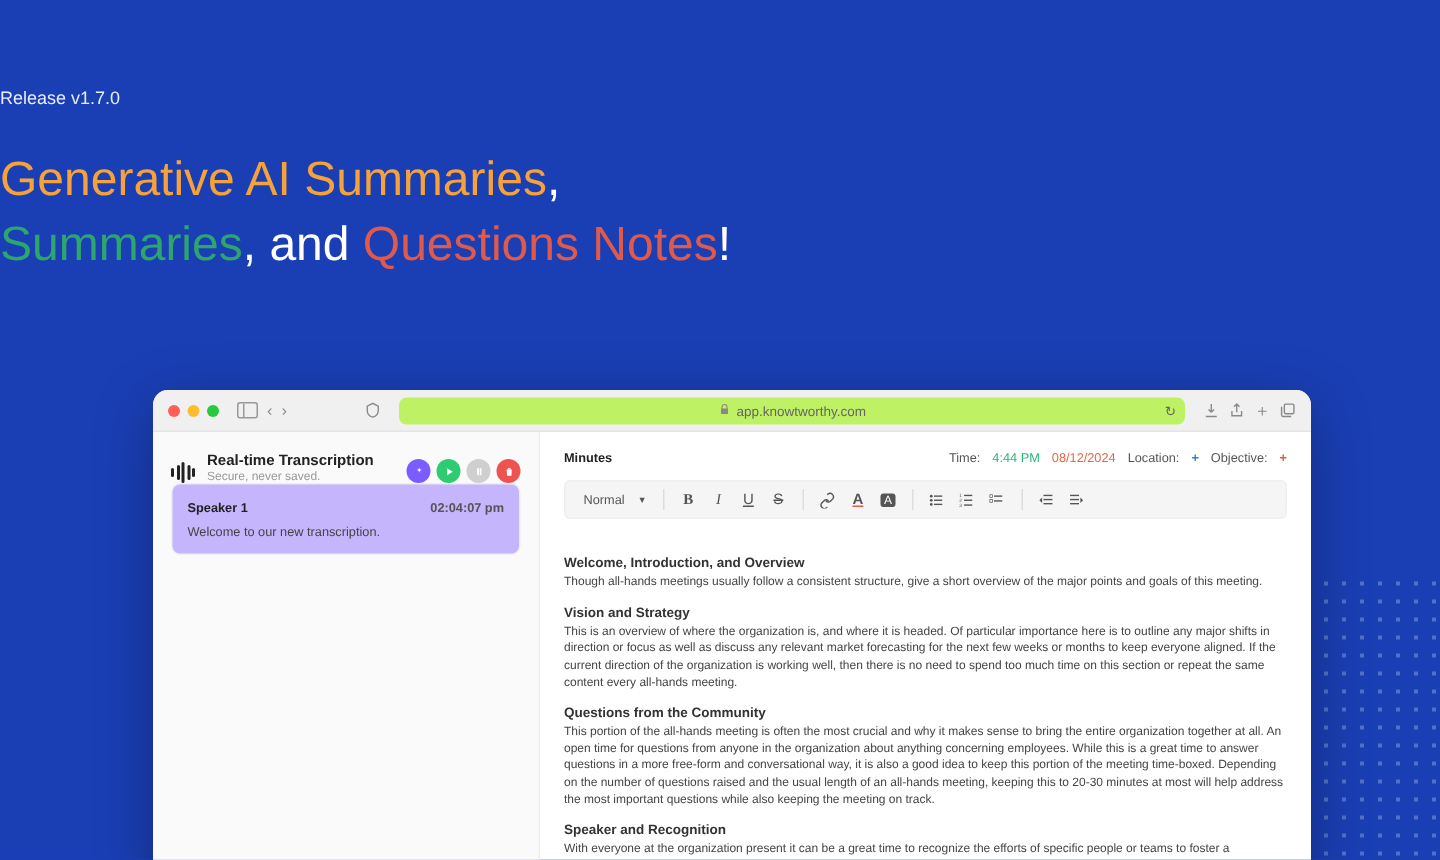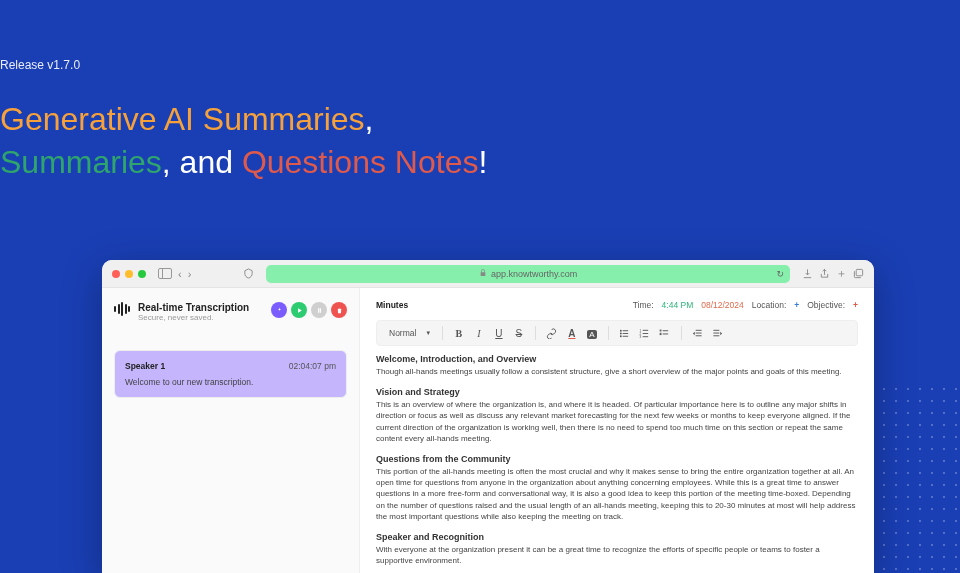--- a/index.html
+++ b/index.html
@@ -64,21 +64,21 @@
     color: #888;
   }
   .traffic { display: flex; gap: 5px; margin-right: 6px; }
   .tdot { width: 8px; height: 8px; border-radius: 50%; }
   .tred { background: #ff5f56; }
   .tyellow { background: #ffbd2e; }
   .tgreen { background: #27c93f; }
   .chrome-icon { color: #888; font-size: 11px; display:flex; align-items:center; }
   .urlbar {
     flex: 1;
-    background: #86efac;
+    background: #bef264;
     border-radius: 5px;
     height: 18px;
     display: flex;
     align-items: center;
     justify-content: center;
     gap: 4px;
     font-size: 9px;
     color: #666;
     margin: 0 6px;
     position: relative;
@@ -99,23 +99,23 @@
 
   
   .left {
     width: 258px;
     padding: 14px 12px;
     border-right: 1px solid #eee;
     background:#fafafa;
   }
   .trans-header {
     display: flex;
-    align-items: flex-start;
+    align-items: flex-end;
     gap: 8px;
-    margin-bottom: 28px;
+    margin-bottom: 0;
   }
   .wave-icon { display:flex; align-items:center; gap:1.5px; }
   .wave-icon span { width:2px; background:#222; border-radius:1px; }
   .wave-icon span:nth-child(1){height:6px}
   .wave-icon span:nth-child(2){height:10px}
   .wave-icon span:nth-child(3){height:14px}
   .wave-icon span:nth-child(4){height:10px}
   .wave-icon span:nth-child(5){height:6px}
   .trans-title { font-size: 10px; font-weight: 600; color:#222; }
   .trans-sub { font-size: 8px; color: #999; }
@@ -131,21 +131,21 @@
   .ctrl-red    { background: #ef5350; }
   .ctrl svg { width:7px; height:7px; fill:#fff; }
 
   .speaker-card {
     background: #c4b5fd;
     border: 1px solid #eee;
     border-radius: 6px;
     padding: 10px;
   }
   .speaker-row { display:flex; justify-content:space-between; font-size:8.5px; font-weight:600; color:#222; margin-bottom:6px;}
-  .speaker-time { font-weight:400; color:#555; }
+  .speaker-time { font-weight:700; color:#555; }
   .speaker-text { font-size: 8.5px; color:#444; }
 
   
   .right {
     flex: 1;
     padding: 12px 16px 0 16px;
     font-size: 8.5px;
     color: #333;
   }
   .meta-row {
@@ -165,21 +165,21 @@
 
   .toolbar {
     background:#f5f5f5;
     border:1px solid #eee;
     border-radius:4px;
     height:26px;
     display:flex;
     align-items:center;
     padding: 0 8px;
     gap:4px;
-    margin-bottom: 8px;
+    margin-bottom: 24px;
     color:#555;
   }
   .toolbar .sel {
     font-size:8.5px; padding:2px 4px; display:flex; align-items:center; gap:10px;
   }
   .toolbar .sel::after { content:'▾'; font-size:7px; }
   .toolbar .sep { width:1px; height:14px; background:#ddd; margin:0 4px; }
   .tb { width:16px; text-align:center; font-size:10px; cursor:default; }
   .tb.b { font-weight:bold; font-family:Georgia,serif; }
   .tb.i { font-style:italic; font-family:Georgia,serif; }

